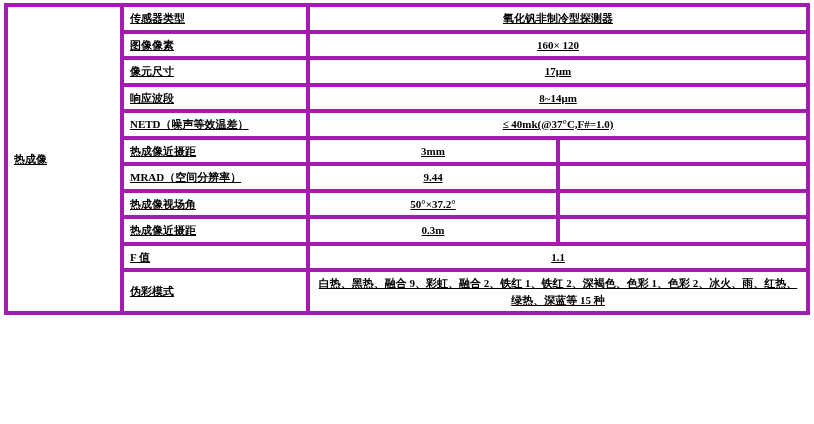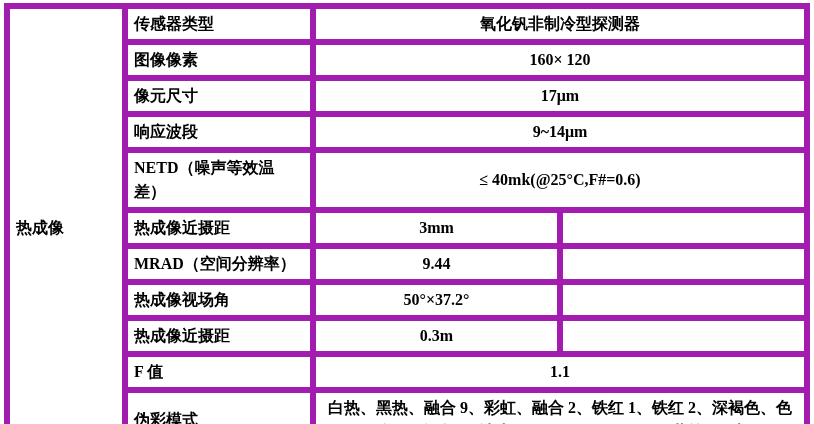--- a/index.html
+++ b/index.html
@@ -21,26 +21,27 @@
     background: #ffffff;
   }
   table.spec {
     border-collapse: collapse;
     table-layout: fixed;
     margin-left: 4px;
     margin-top: 3px;
     width: 806px;
   }
   table.spec td {
-    border: 6px solid #a21caf;
+    border: 4px solid #a21caf;
     padding: 3px 6px;
-    font-size: 16px;
+    font-size: 11px;
     line-height: 1.5;
     vertical-align: middle;
     word-break: break-all;
+    text-decoration: underline;
   }
   td.cat {
     width: 100px;
     text-align: left;
     font-weight: bold;
     font-size: 14.5px;
     vertical-align: middle;
   }
   td.label {
     width: 170px;
@@ -74,25 +75,25 @@
       <tr>
         <td class="label">图像像素</td>
         <td class="value" colspan="2">160× 120</td>
       </tr>
       <tr>
         <td class="label">像元尺寸</td>
         <td class="value" colspan="2">17μm</td>
       </tr>
       <tr>
         <td class="label">响应波段</td>
-        <td class="value" colspan="2">9~14μm</td>
+        <td class="value" colspan="2">8~14μm</td>
       </tr>
       <tr>
         <td class="label two-line">NETD（噪声等效温差）</td>
-        <td class="value" colspan="2">≤ 40mk(@25°C,F#=0.6)</td>
+        <td class="value" colspan="2">≤ 40mk(@37°C,F#=1.0)</td>
       </tr>
       <tr>
         <td class="label">热成像近摄距</td>
         <td class="value">3mm</td>
         <td class="blank"></td>
       </tr>
       <tr>
         <td class="label two-line">MRAD（空间分辨率）</td>
         <td class="value">9.44</td>
         <td class="blank"></td>

